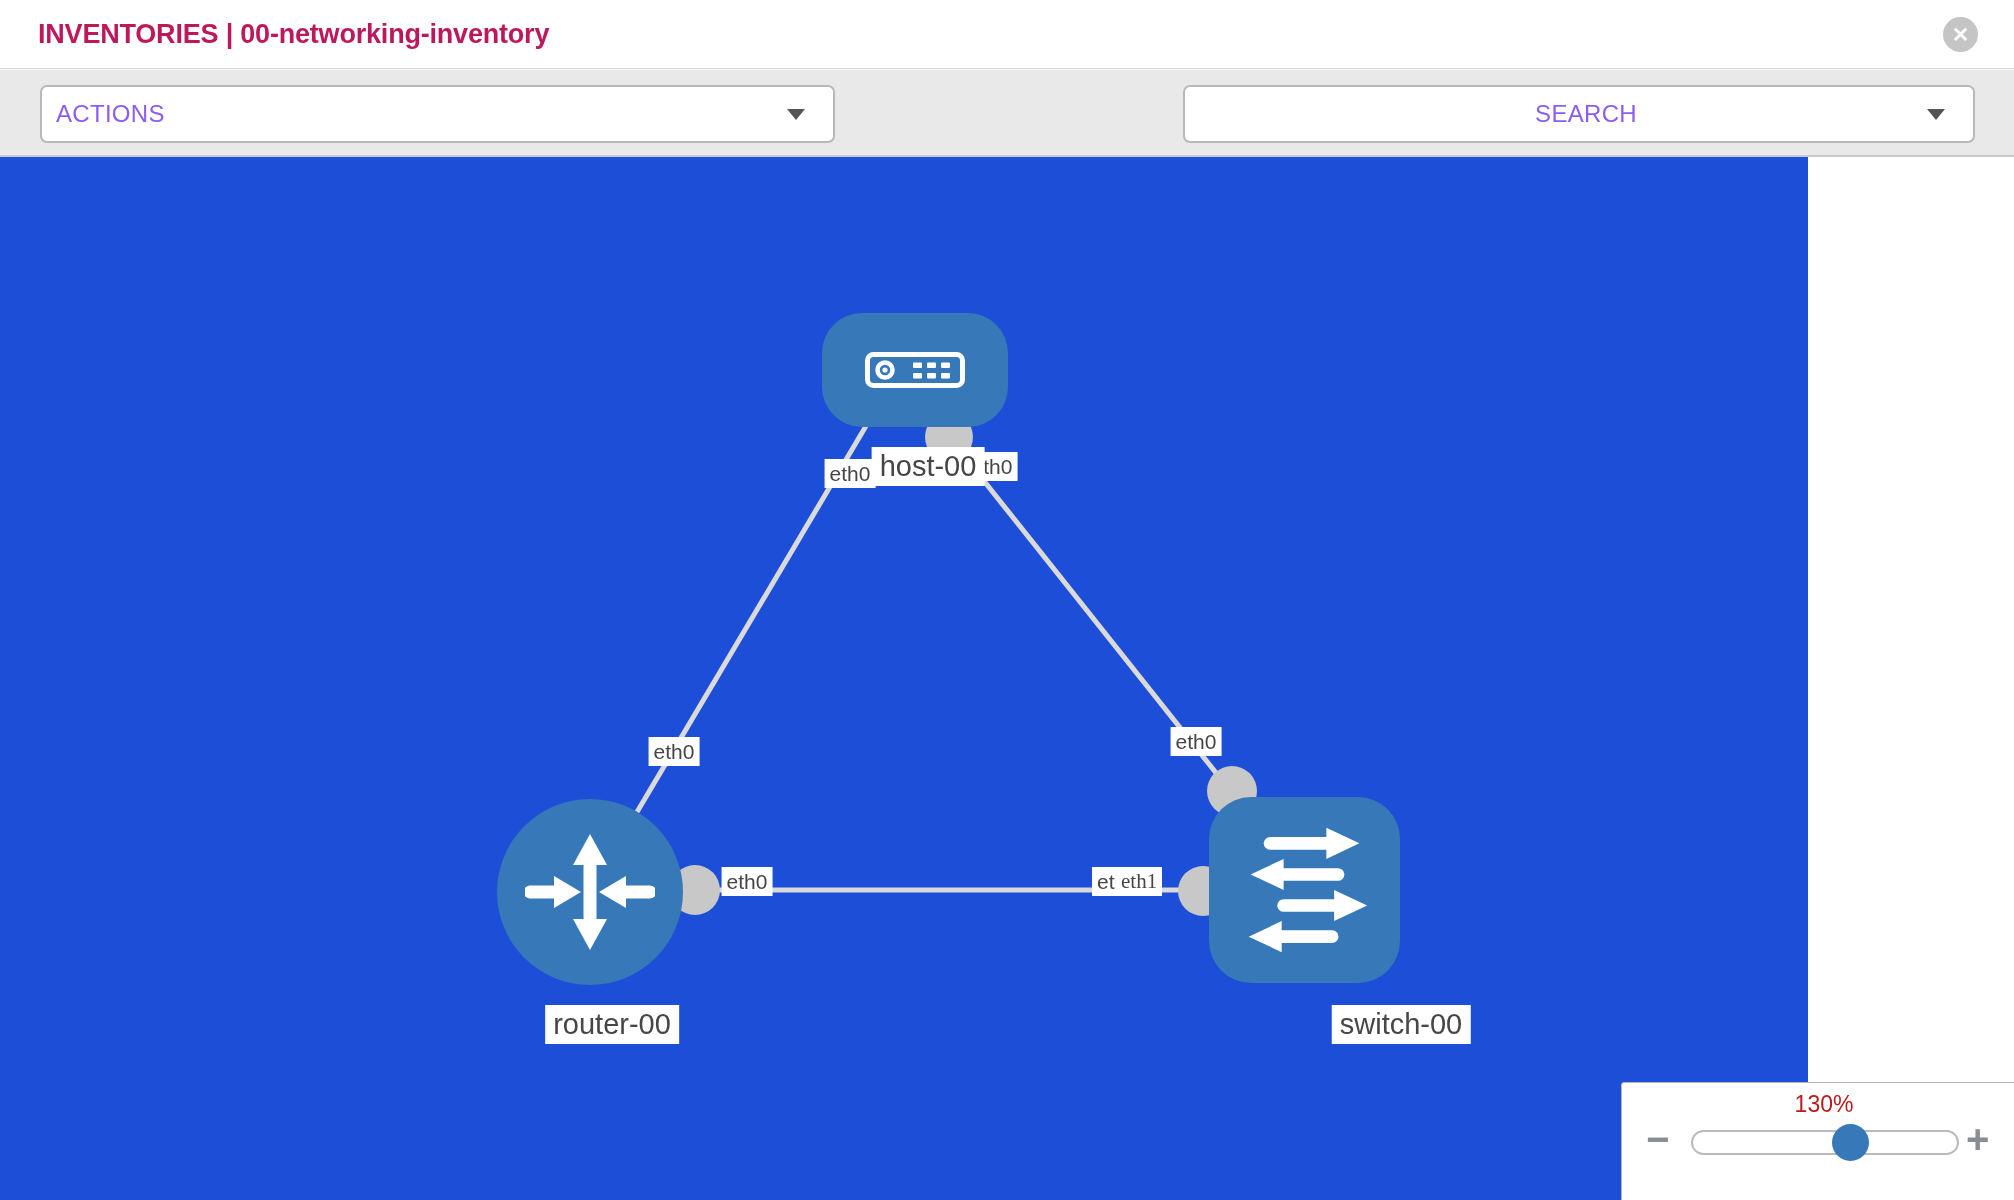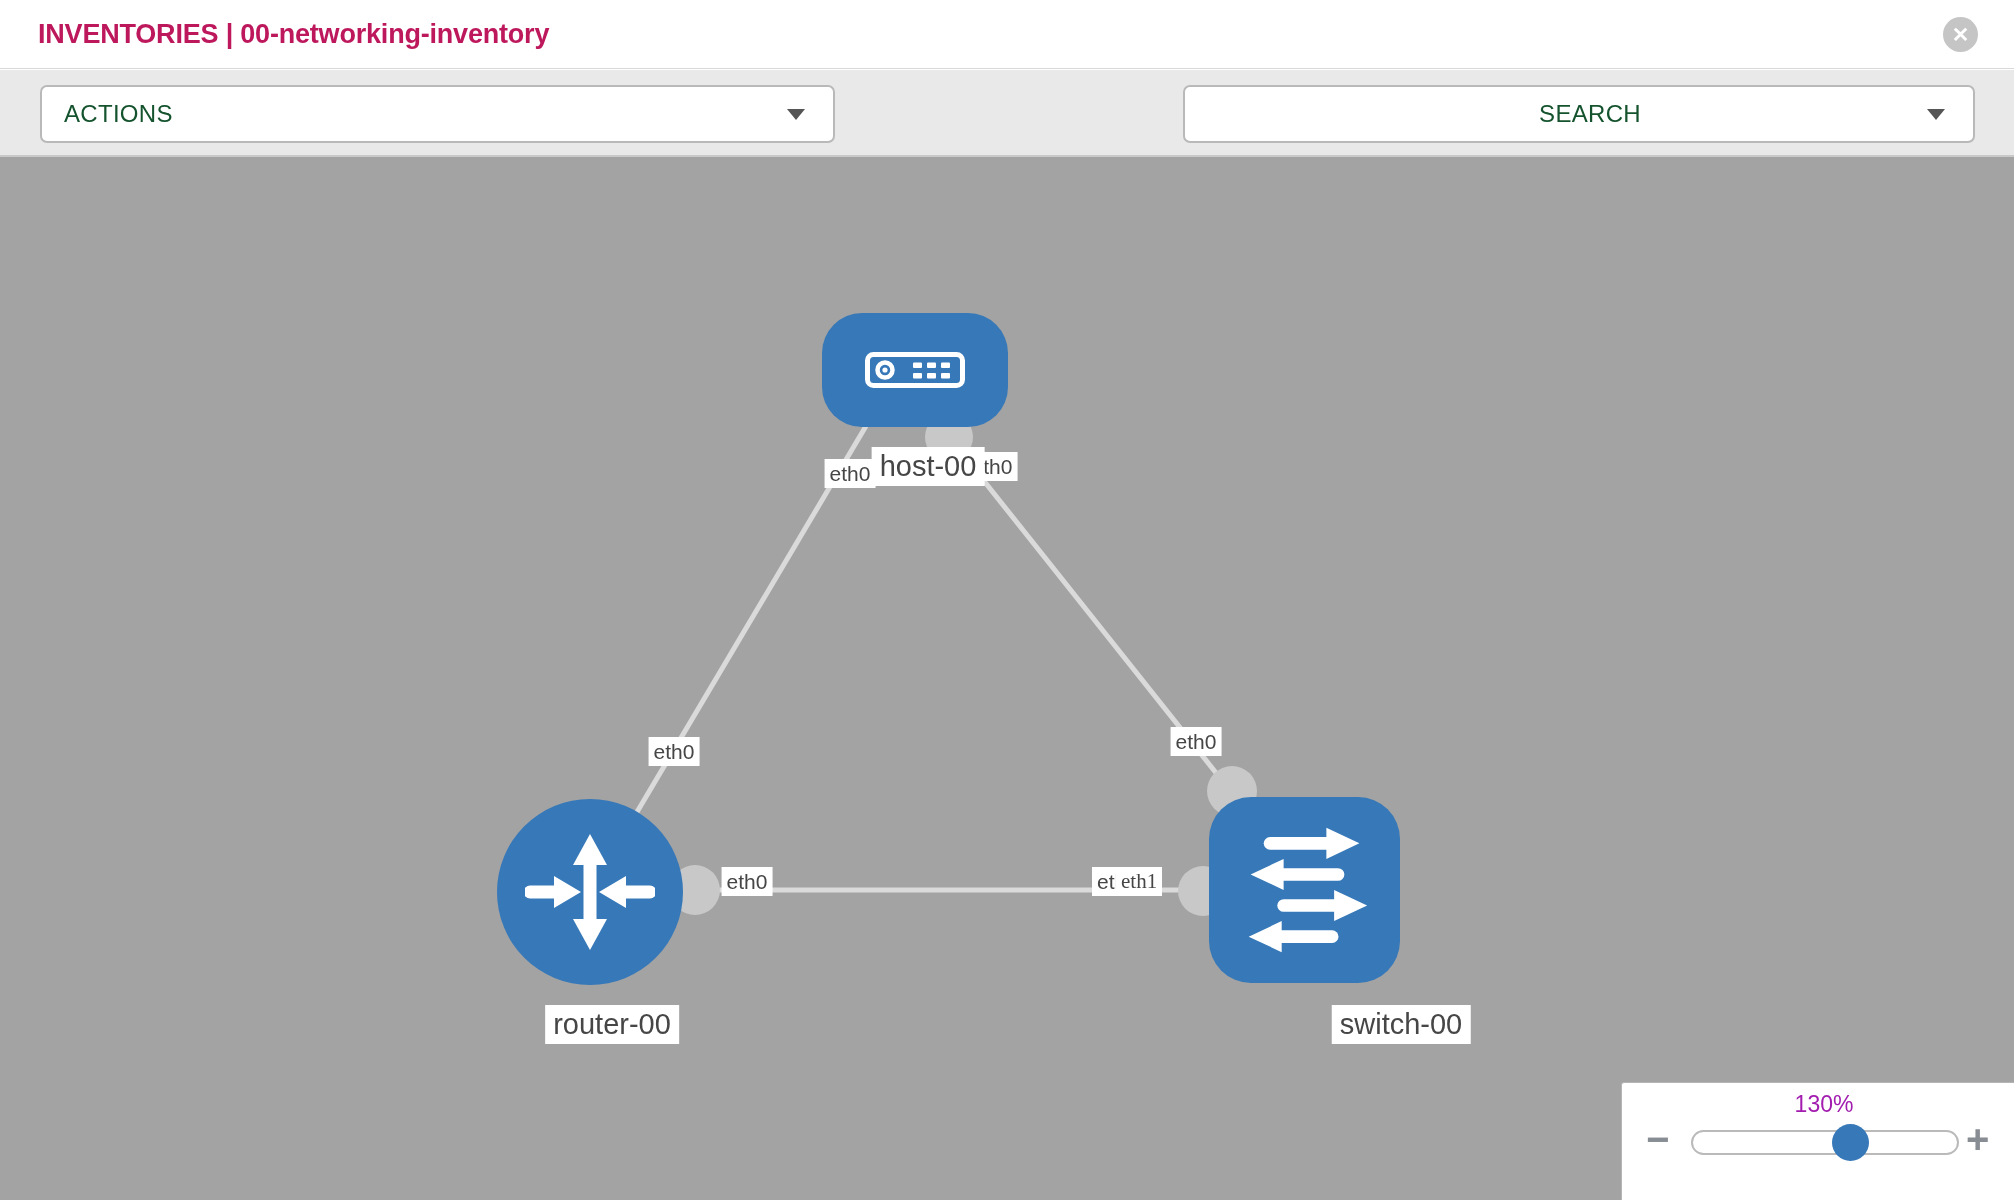--- a/index.html
+++ b/index.html
@@ -33,42 +33,42 @@
   .toolbar {
     position: absolute; top: 70px; left: 0; width: 2014px; height: 87px;
     background: #e9e9e9; border-bottom: 2px solid #c9c9c9;
   }
   .select-box {
     position: absolute; top: 15px; height: 58px;
     background: #ffffff; border: 2px solid #b9b9b9; border-radius: 7px;
     display: flex; align-items: center; cursor: pointer;
   }
   .select-box .select-label {
-    margin-left: 22px; font-size: 24px; color: #14532d; letter-spacing: 0.3px;
+    margin-left: 14px; font-size: 24px; color: #8b5cf6; letter-spacing: 0.3px;
   }
   .select-actions { left: 40px;  width: 795px; }
   .select-search  { left: 1183px; width: 792px; justify-content: center; }
   .caret {
     position: absolute; right: 28px; top: 22px;
     width: 0; height: 0;
     border-left: 9px solid transparent; border-right: 9px solid transparent;
     border-top: 11px solid #555555;
   }
   .tool-icon {
     position: absolute; top: 98px; width: 40px; height: 42px;
     color: #6d7780; cursor: pointer; background: none; border: none;
   }
   .tool-icon svg { width: 100%; height: 100%; fill: #6d7780; }
   .tool-wrench { left: 1048px; }
   .tool-key    { left: 1116px; }
 
   
   .canvas {
-    position: absolute; top: 157px; left: 0; width: 2014px; height: 1043px;
-    background: #a3a3a3; overflow: hidden;
+    position: absolute; top: 157px; left: 0; width: 1808px; height: 1043px;
+    background: #1d4ed8; overflow: hidden;
   }
   .links-layer { position: absolute; left: 0; top: 0; width: 2014px; height: 1043px; }
 
   .node { position: absolute; background: #3678b8; z-index: 2;
           display: flex; align-items: center; justify-content: center; cursor: pointer; }
   .node-host   { left: 822px;  top: 156px; width: 186px; height: 114px; border-radius: 40px; }
   .node-router { left: 497px;  top: 642px; width: 186px; height: 186px; border-radius: 50%; }
   .node-switch { left: 1209px; top: 640px; width: 191px; height: 186px; border-radius: 42px; }
 
   .diagram-label {
@@ -91,21 +91,21 @@
   .if-mid-right-a { left: 1092px; top: 710px; }
   .if-mid-right-b { left: 1116px; top: 710px; }
 
   
   .zoom-panel {
     position: absolute; left: 1621px; top: 1082px; width: 400px; height: 130px;
     background: #ffffff; border: 1px solid #b5b5b5; border-radius: 3px;
   }
   .zoom-value {
     position: absolute; left: 202px; top: 8px; transform: translateX(-50%);
-    font-size: 23px; color: #a21caf;
+    font-size: 23px; color: #b91c1c;
   }
   .zoom-minus, .zoom-plus {
     position: absolute; top: 36px; font-size: 40px; font-weight: 700;
     color: #878d93; background: none; border: none; cursor: pointer; line-height: 1;
   }
   .zoom-minus { left: 24px; }
   .zoom-plus  { left: 344px; }
   .zoom-track {
     position: absolute; left: 69px; top: 47px; width: 268px; height: 25px;
     background: #ffffff; border: 2px solid #bababa; border-radius: 13px; cursor: pointer;

